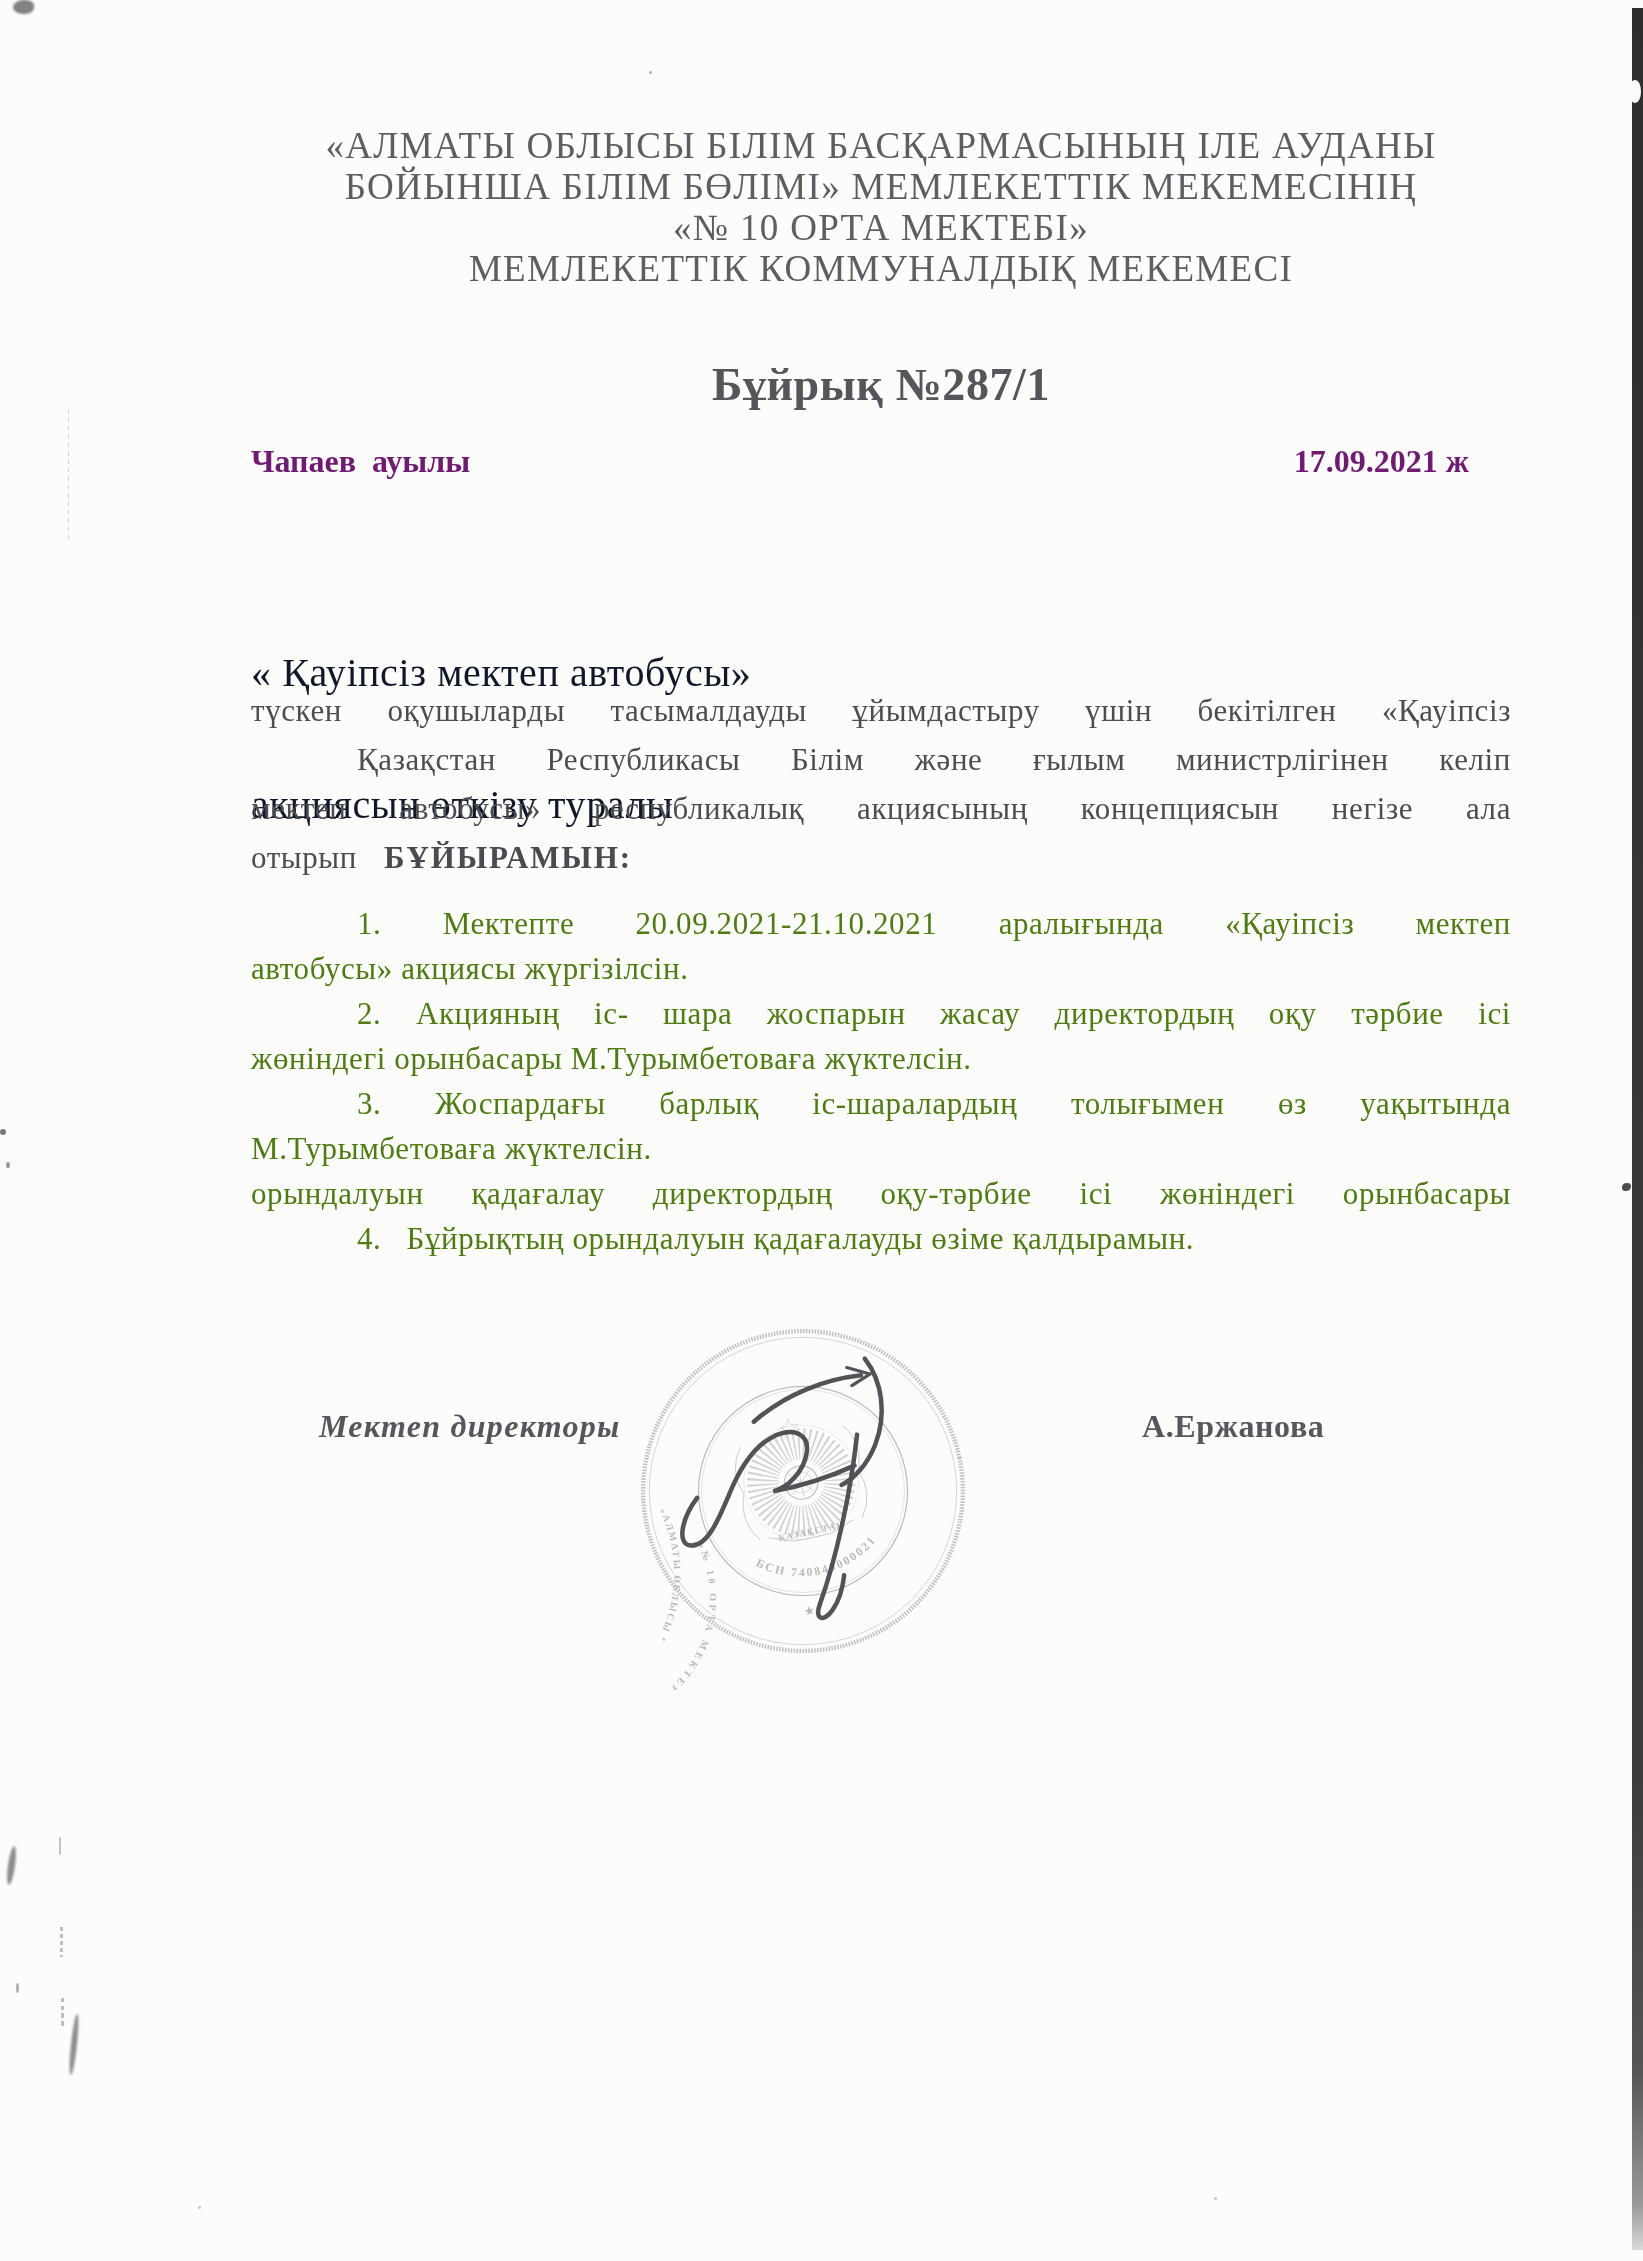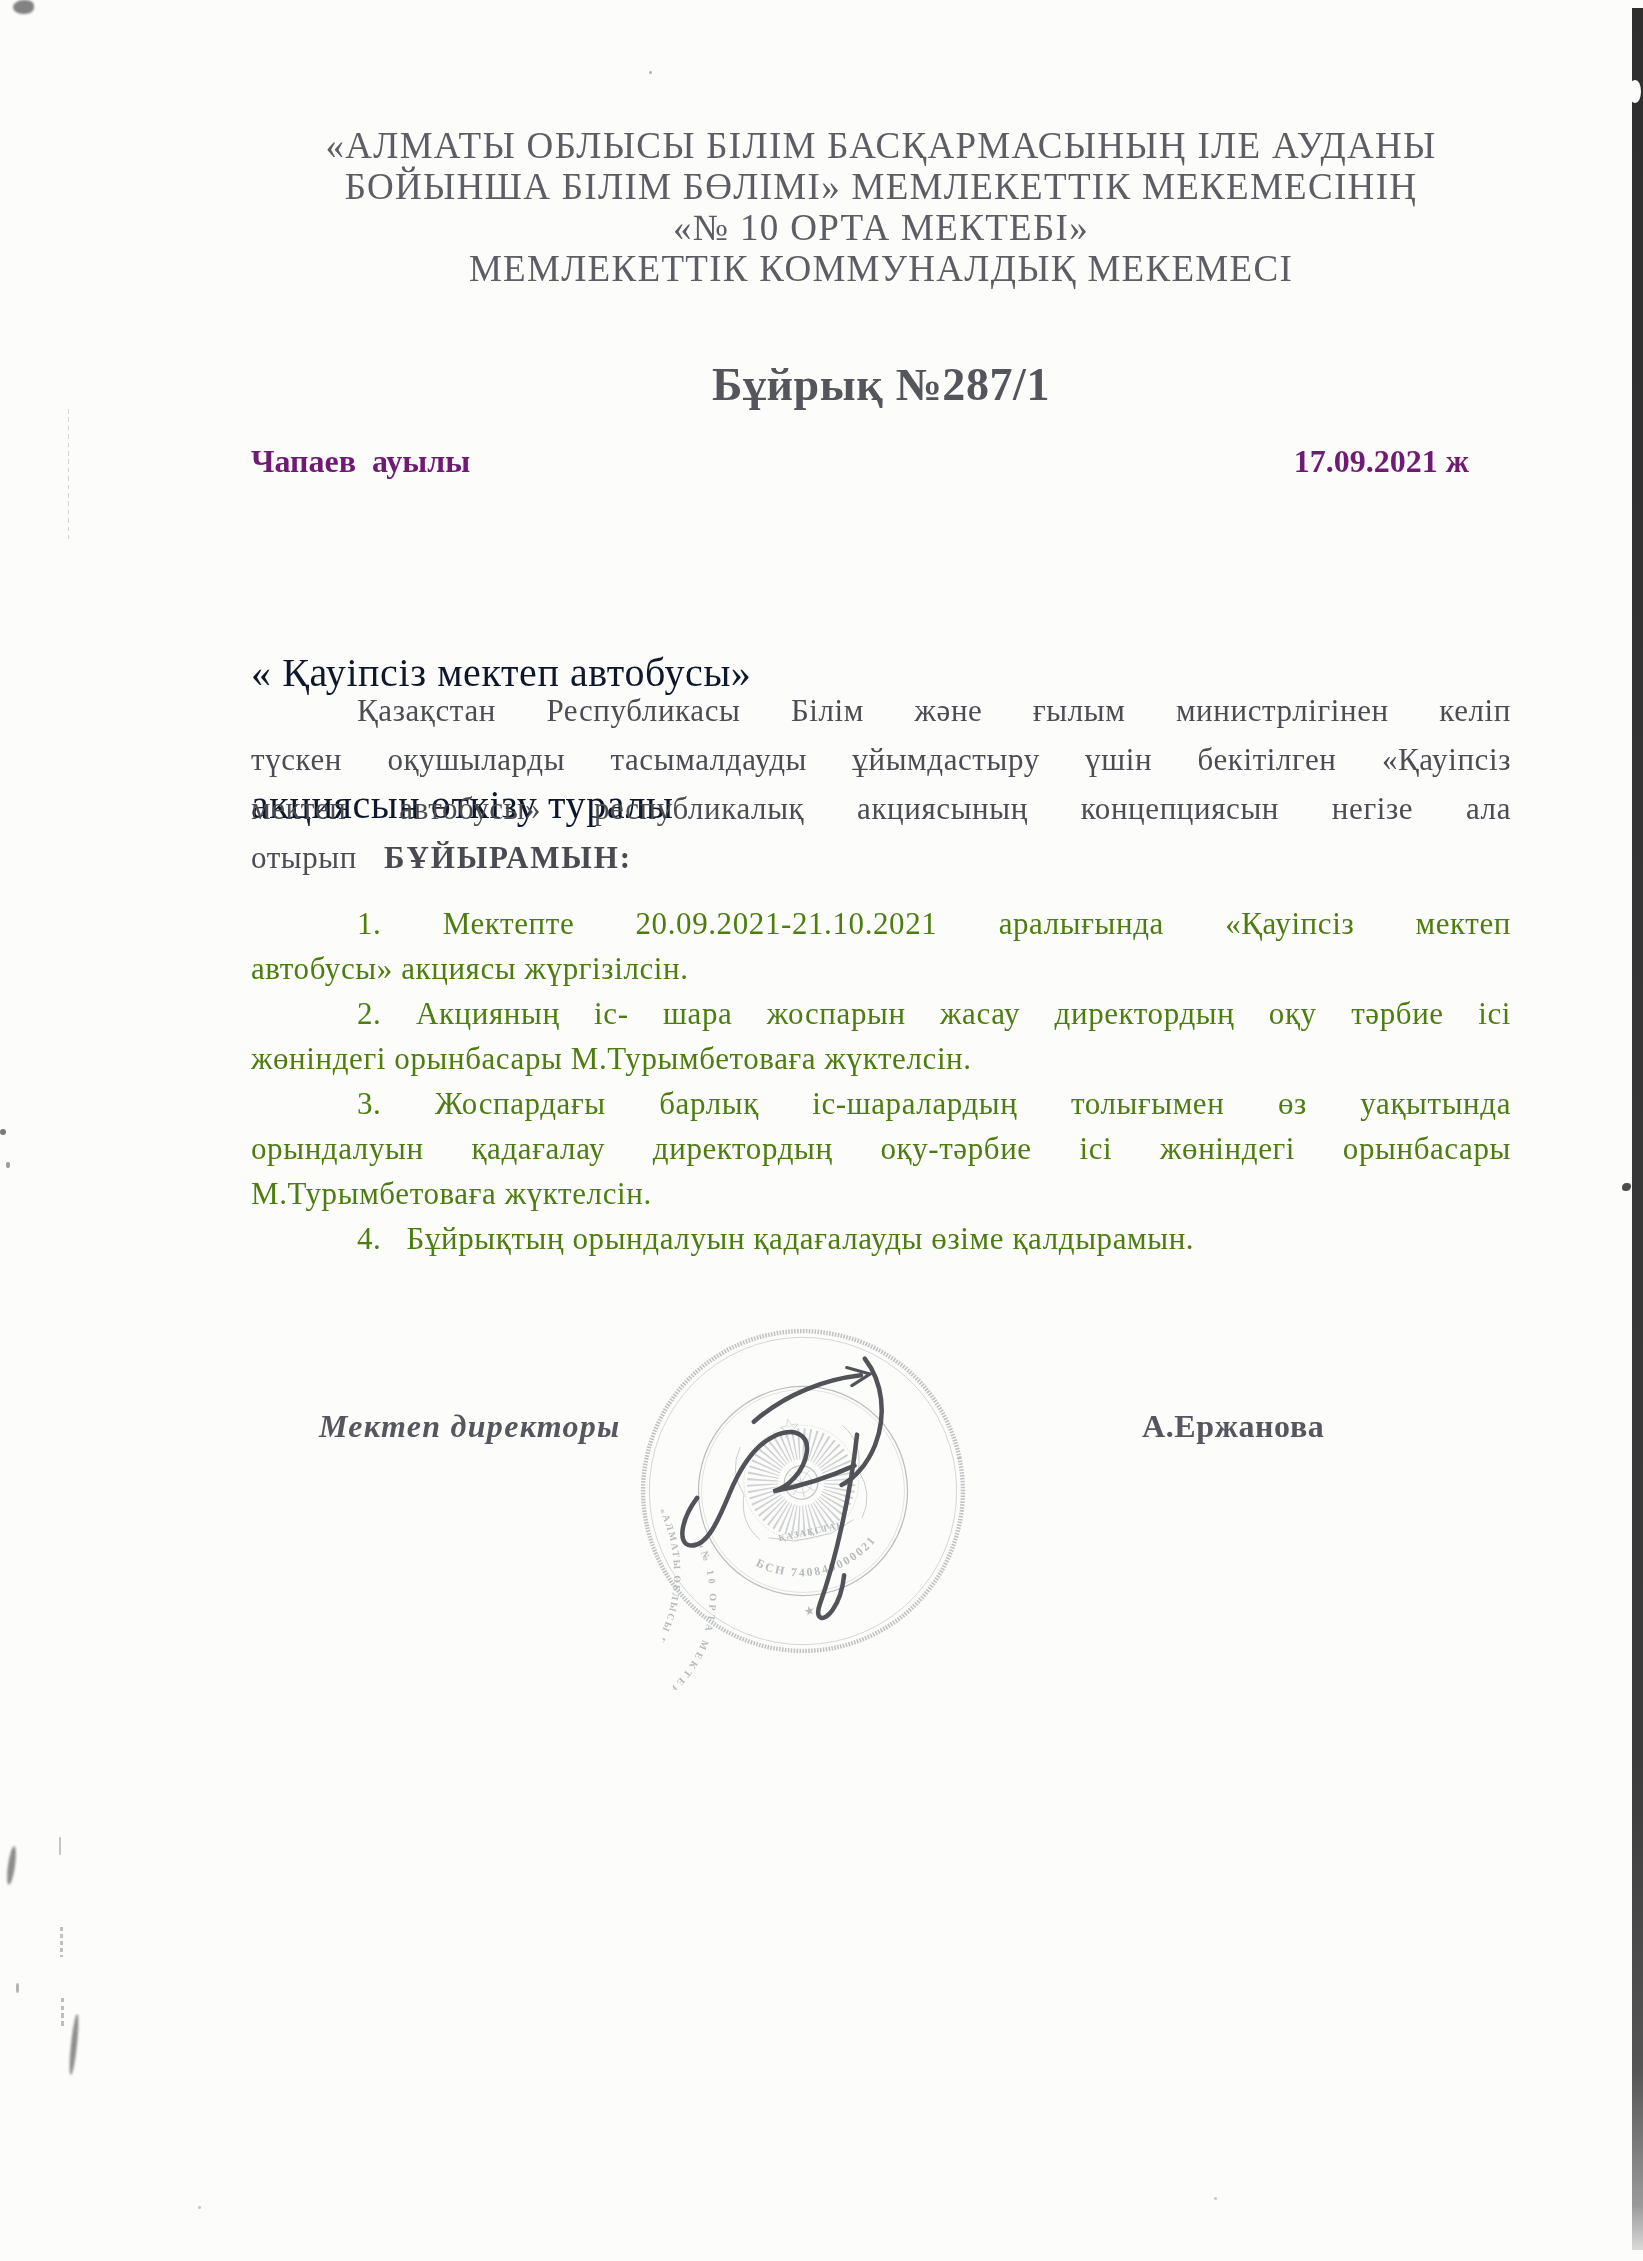--- a/index.html
+++ b/index.html
@@ -111,36 +111,36 @@
       <span>Чапаев  ауылы</span>
       <span>17.09.2021 ж</span>
     </div>
 
     <div class="blk subject">
       <div>« Қауіпсіз мектеп автобусы»</div>
       <div>акциясын өткізу туралы</div>
     </div>
 
     <div class="blk para">
+      <div class="line j">түскен оқушыларды тасымалдауды ұйымдастыру үшін бекітілген «Қауіпсіз</div>
       <div class="line j ind">Қазақстан Республикасы Білім және ғылым министрлігінен келіп</div>
-      <div class="line j">түскен оқушыларды тасымалдауды ұйымдастыру үшін бекітілген «Қауіпсіз</div>
       <div class="line j">мектеп автобусы» республикалық акциясының концепциясын негізе ала</div>
       <div class="line">
         <span>отырып</span><span class="b gap-left">БҰЙЫРАМЫН:</span>
       </div>
     </div>
 
     <div class="blk list">
       <div class="line j ind">1. Мектепте 20.09.2021-21.10.2021 аралығында «Қауіпсіз мектеп</div>
       <div class="line">автобусы» акциясы жүргізілсін.</div>
       <div class="line j ind">2. Акцияның іс- шара жоспарын жасау директордың оқу тәрбие ісі</div>
       <div class="line">жөніндегі орынбасары М.Турымбетоваға жүктелсін.</div>
       <div class="line j ind">3. Жоспардағы барлық іс-шаралардың толығымен өз уақытында</div>
+      <div class="line">М.Турымбетоваға жүктелсін.</div>
       <div class="line j">орындалуын қадағалау директордың оқу-тәрбие ісі жөніндегі орынбасары</div>
-      <div class="line">М.Турымбетоваға жүктелсін.</div>
       <div class="line ind pre">4.   Бұйрықтың орындалуын қадағалауды өзіме қалдырамын.</div>
     </div>
 
     <div class="blk sigrow">
       <span class="sig-role">Мектеп директоры</span>
       <span class="sig-name">А.Ержанова</span>
     </div>
 
   </div>
 

